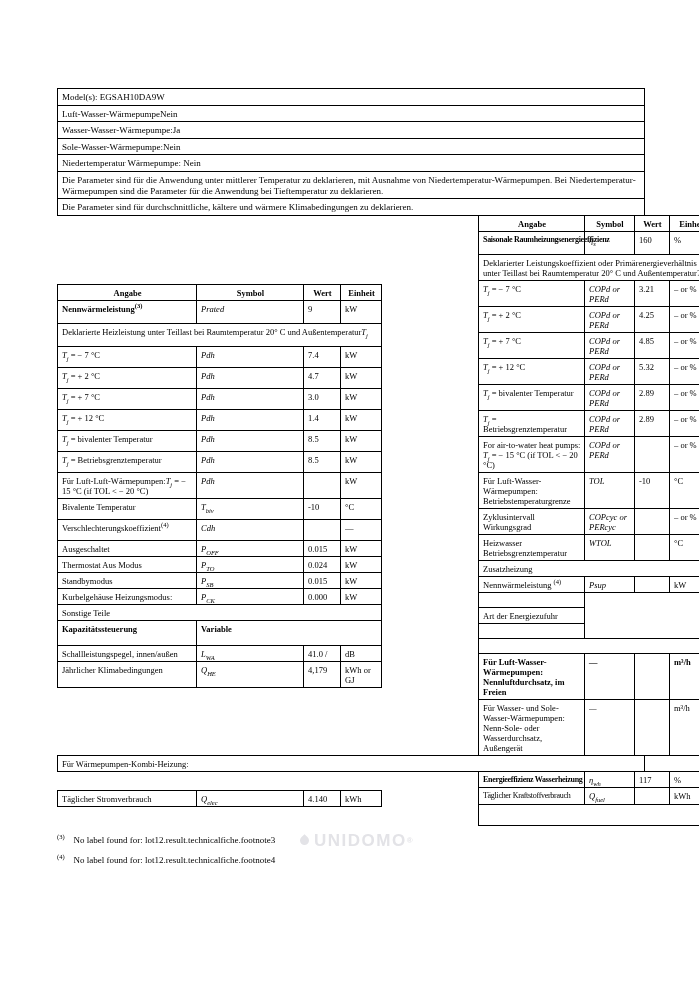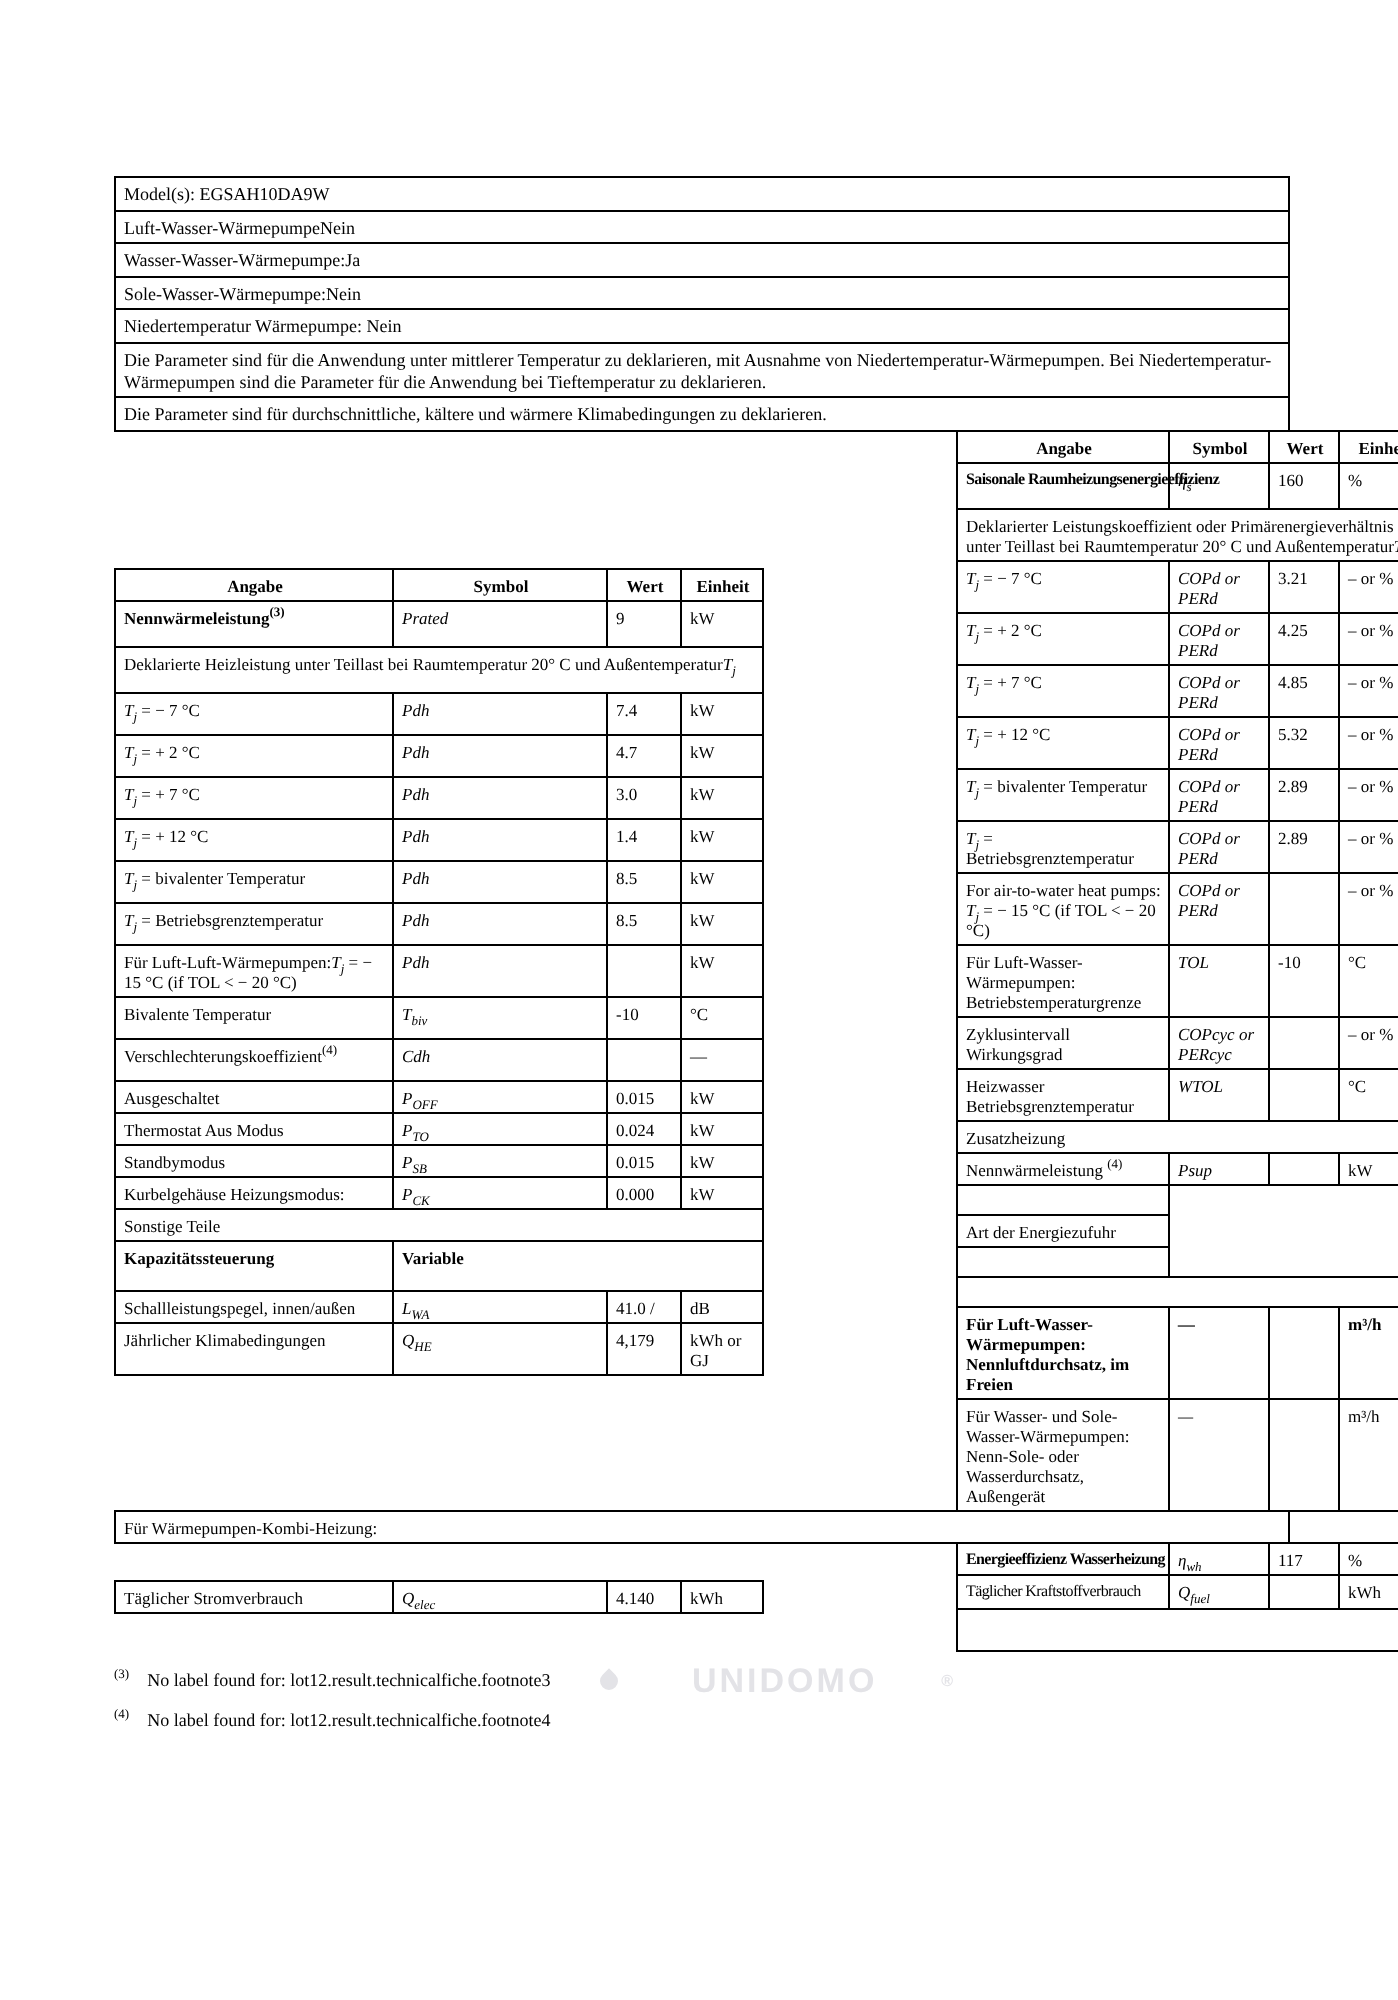--- a/index.html
+++ b/index.html
@@ -48,21 +48,21 @@
 
   .fnwrap { position: relative; margin-top: 9px; font-size: 9px; }
   .fnline { margin-bottom: 10px; white-space: nowrap; }
   .fnline sup { font-size: 6.5px; margin-right: 9px; }
 
   .watermark {
     position: absolute; left: 243px; top: -4px;
     display: flex; align-items: center;
     font-family: "Liberation Sans", sans-serif;
     font-weight: bold; font-size: 17px; letter-spacing: 1.5px;
-    color: #e3e3e7; white-space: nowrap; gap: 32px;
+    color: #e3e3e7; white-space: nowrap;
   }
   .drop {
     width: 9px; height: 9px; background: #e3e3e7;
     border-radius: 0 50% 50% 50%;
     transform: rotate(45deg);
     margin-right: 5px; flex: none;
   }
   .watermark sup { font-size: 8px; }
 </style>
 </head>

